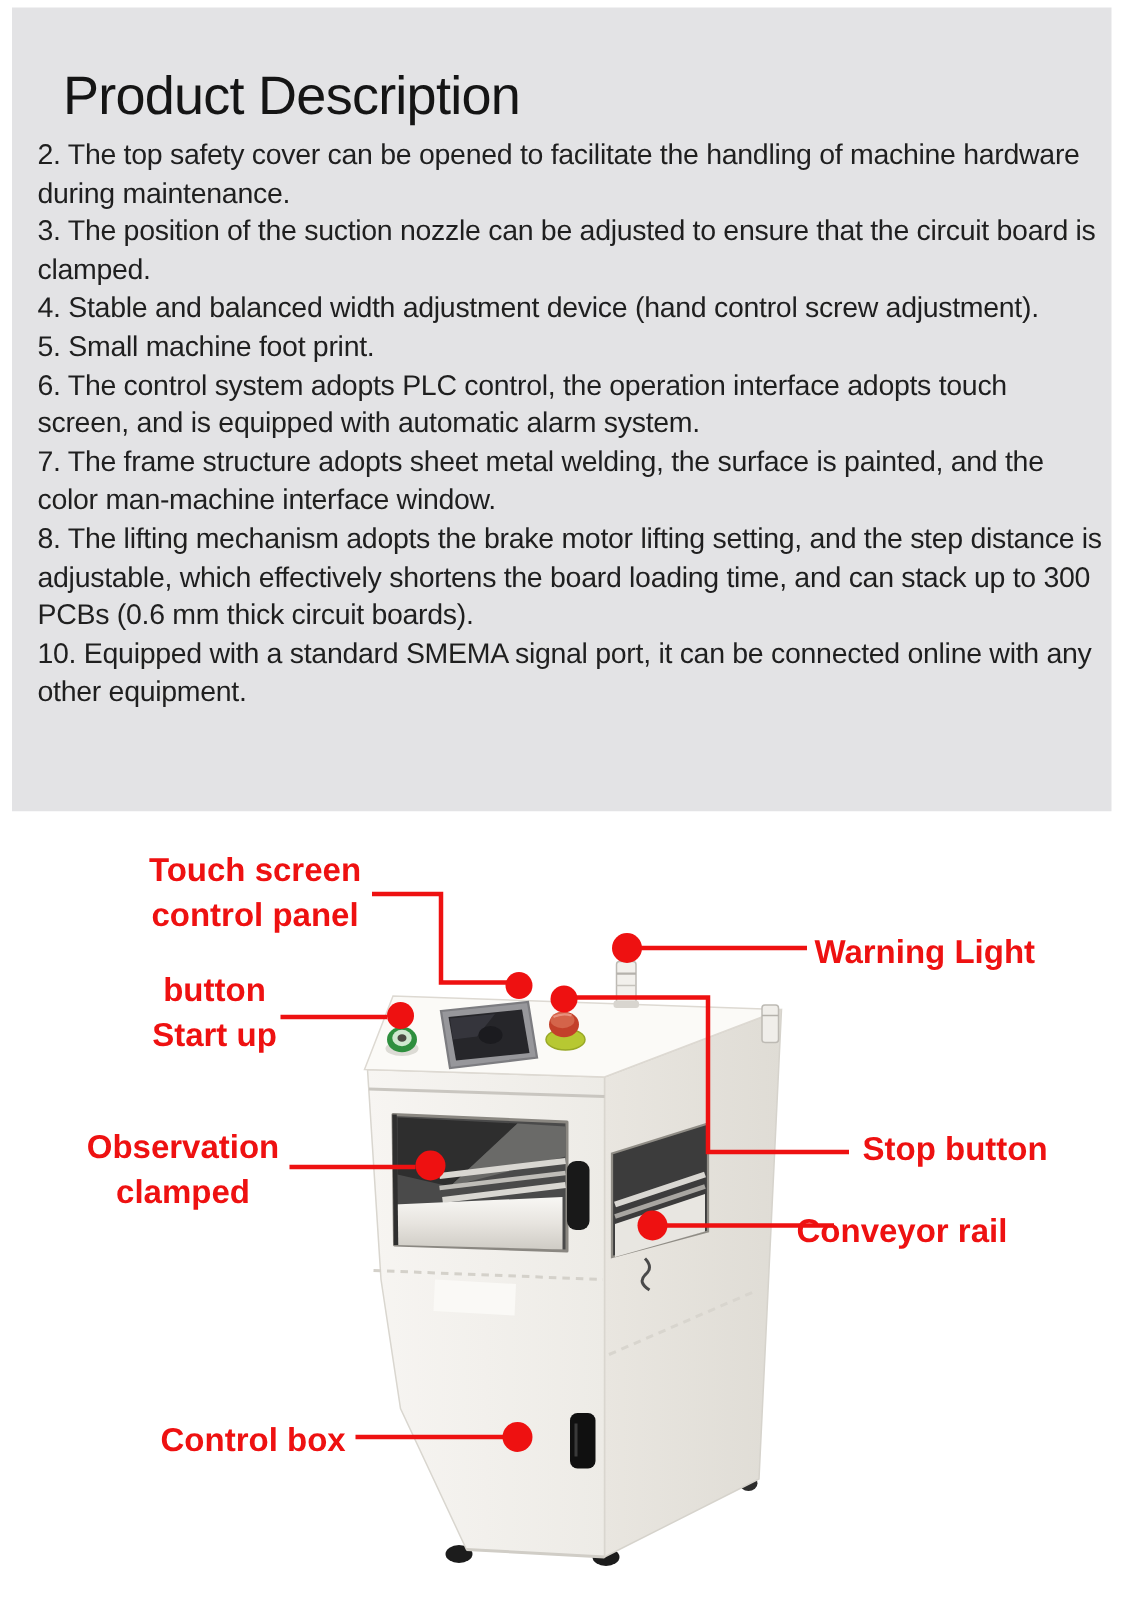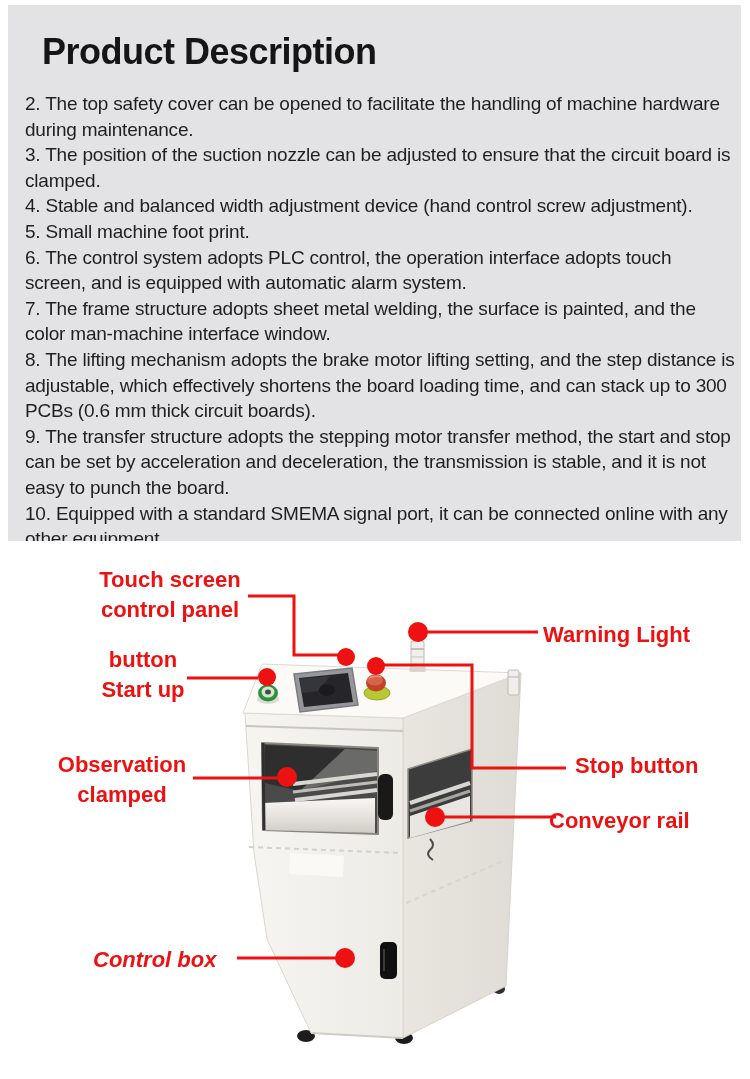--- a/index.html
+++ b/index.html
@@ -5,59 +5,58 @@
   html,body{margin:0;padding:0;}
   body{
     width:750px;height:1079px;position:relative;background:#ffffff;
     font-family:"Liberation Sans","DejaVu Sans",sans-serif;overflow:hidden;
   }
   .panel{
     position:absolute;left:8px;top:5px;width:733px;height:536px;
     background:#e3e3e5;box-sizing:border-box;
   }
   .page-title{
-    margin:0;position:absolute;left:34px;top:26px;
-    font-size:36px;font-weight:700;color:#151515;letter-spacing:-0.5px;
+    margin:0;position:absolute;left:34px;top:38px;
+    font-size:36px;font-weight:400;color:#151515;letter-spacing:-0.5px;
   }
   .features{
     position:absolute;left:17px;top:86px;width:712px;
     font-size:19px;line-height:25.6px;color:#1f1f1f;letter-spacing:-0.2px;
   }
   .feature{margin:0;}
   .figure{
     position:absolute;left:0;top:541px;width:750px;height:538px;background:#ffffff;
   }
   .figure svg{position:absolute;left:0;top:0;}
   .callout{
     position:absolute;color:#ee1111;font-weight:700;font-size:22px;line-height:30px;
     text-align:center;white-space:nowrap;
   }
   .callout span{display:block;}
   .lbl-touch{left:78px;top:24px;width:184px;}
   .lbl-warning{left:543px;top:79px;text-align:left;}
   .lbl-start{left:63px;top:104px;width:160px;}
   .lbl-stop{left:575px;top:210px;text-align:right;}
   .lbl-observation{left:37px;top:209px;width:170px;}
-  .lbl-conveyor{left:549px;top:265px;text-align:center;}
-  .lbl-controlbox{left:93px;top:404px;text-align:center;font-style:italic;}
+  .lbl-conveyor{left:531px;top:265px;text-align:center;}
+  .lbl-controlbox{left:107px;top:404px;text-align:center;}
 </style>
 </head>
 <body>
 
 <div class="panel">
   <h1 class="page-title">Product Description</h1>
   <div class="features">
     <p class="feature">2. The top safety cover can be opened to facilitate the handling of machine hardware during maintenance.</p>
     <p class="feature">3. The position of the suction nozzle can be adjusted to ensure that the circuit board is clamped.</p>
     <p class="feature">4. Stable and balanced width adjustment device (hand control screw adjustment).</p>
     <p class="feature">5. Small machine foot print.</p>
     <p class="feature">6. The control system adopts PLC control, the operation interface adopts touch screen, and is equipped with automatic alarm system.</p>
     <p class="feature">7. The frame structure adopts sheet metal welding, the surface is painted, and the color man-machine interface window.</p>
     <p class="feature">8. The lifting mechanism adopts the brake motor lifting setting, and the step distance is adjustable, which effectively shortens the board loading time, and can stack up to 300 PCBs (0.6 mm thick circuit boards).</p>
-    <p class="feature">9. The transfer structure adopts the stepping motor transfer method, the start and stop can be set by acceleration and deceleration, the transmission is stable, and it is not easy to punch the board.</p>
     <p class="feature">10. Equipped with a standard SMEMA signal port, it can be connected online with any other equipment.</p>
   </div>
 </div>
 
 <figure class="figure" style="margin:0">
   <svg width="750" height="538" viewBox="0 0 750 538">
     <defs>
       <linearGradient id="gradFront" x1="0" y1="0" x2="1" y2="0">
         <stop offset="0" stop-color="#f7f5f2"></stop>
           <stop offset="1" stop-color="#edebe6"></stop>

